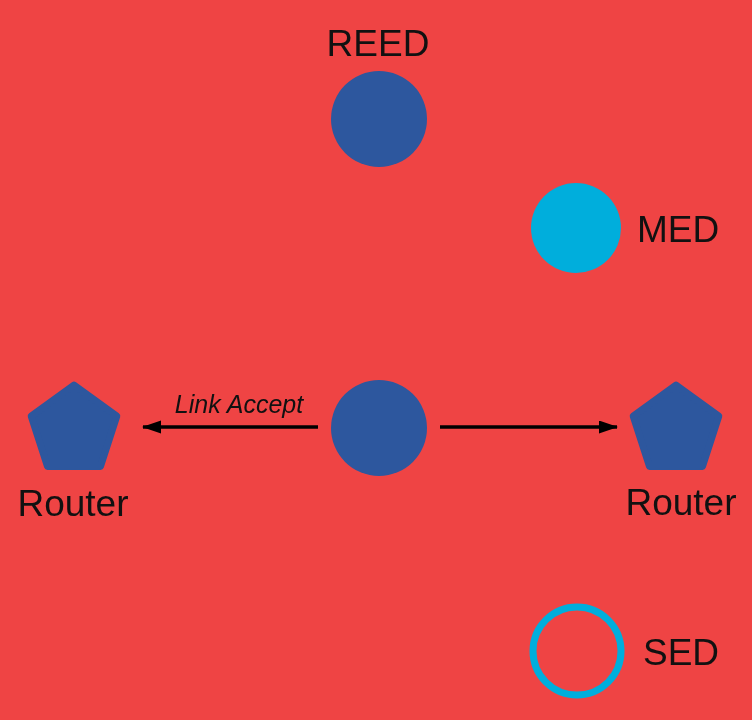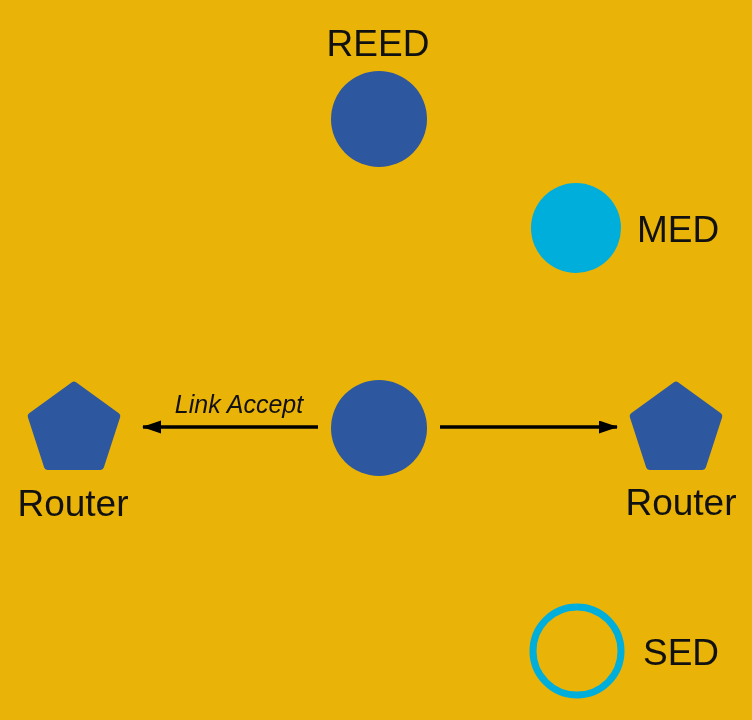--- a/index.html
+++ b/index.html
@@ -4,21 +4,21 @@
 <style>
   html, body {
     margin: 0;
     padding: 0;
     background: #ffffff;
   }
   .canvas {
     position: relative;
     width: 752px;
     height: 720px;
-    background: #eab308;
+    background: #ef4444;
     overflow: hidden;
     font-family: "Liberation Sans", sans-serif;
     text-align: center;
   }
   svg {
     display: block;
   }
   .node-label {
     font-family: "Liberation Sans", sans-serif;
     font-size: 37px;

